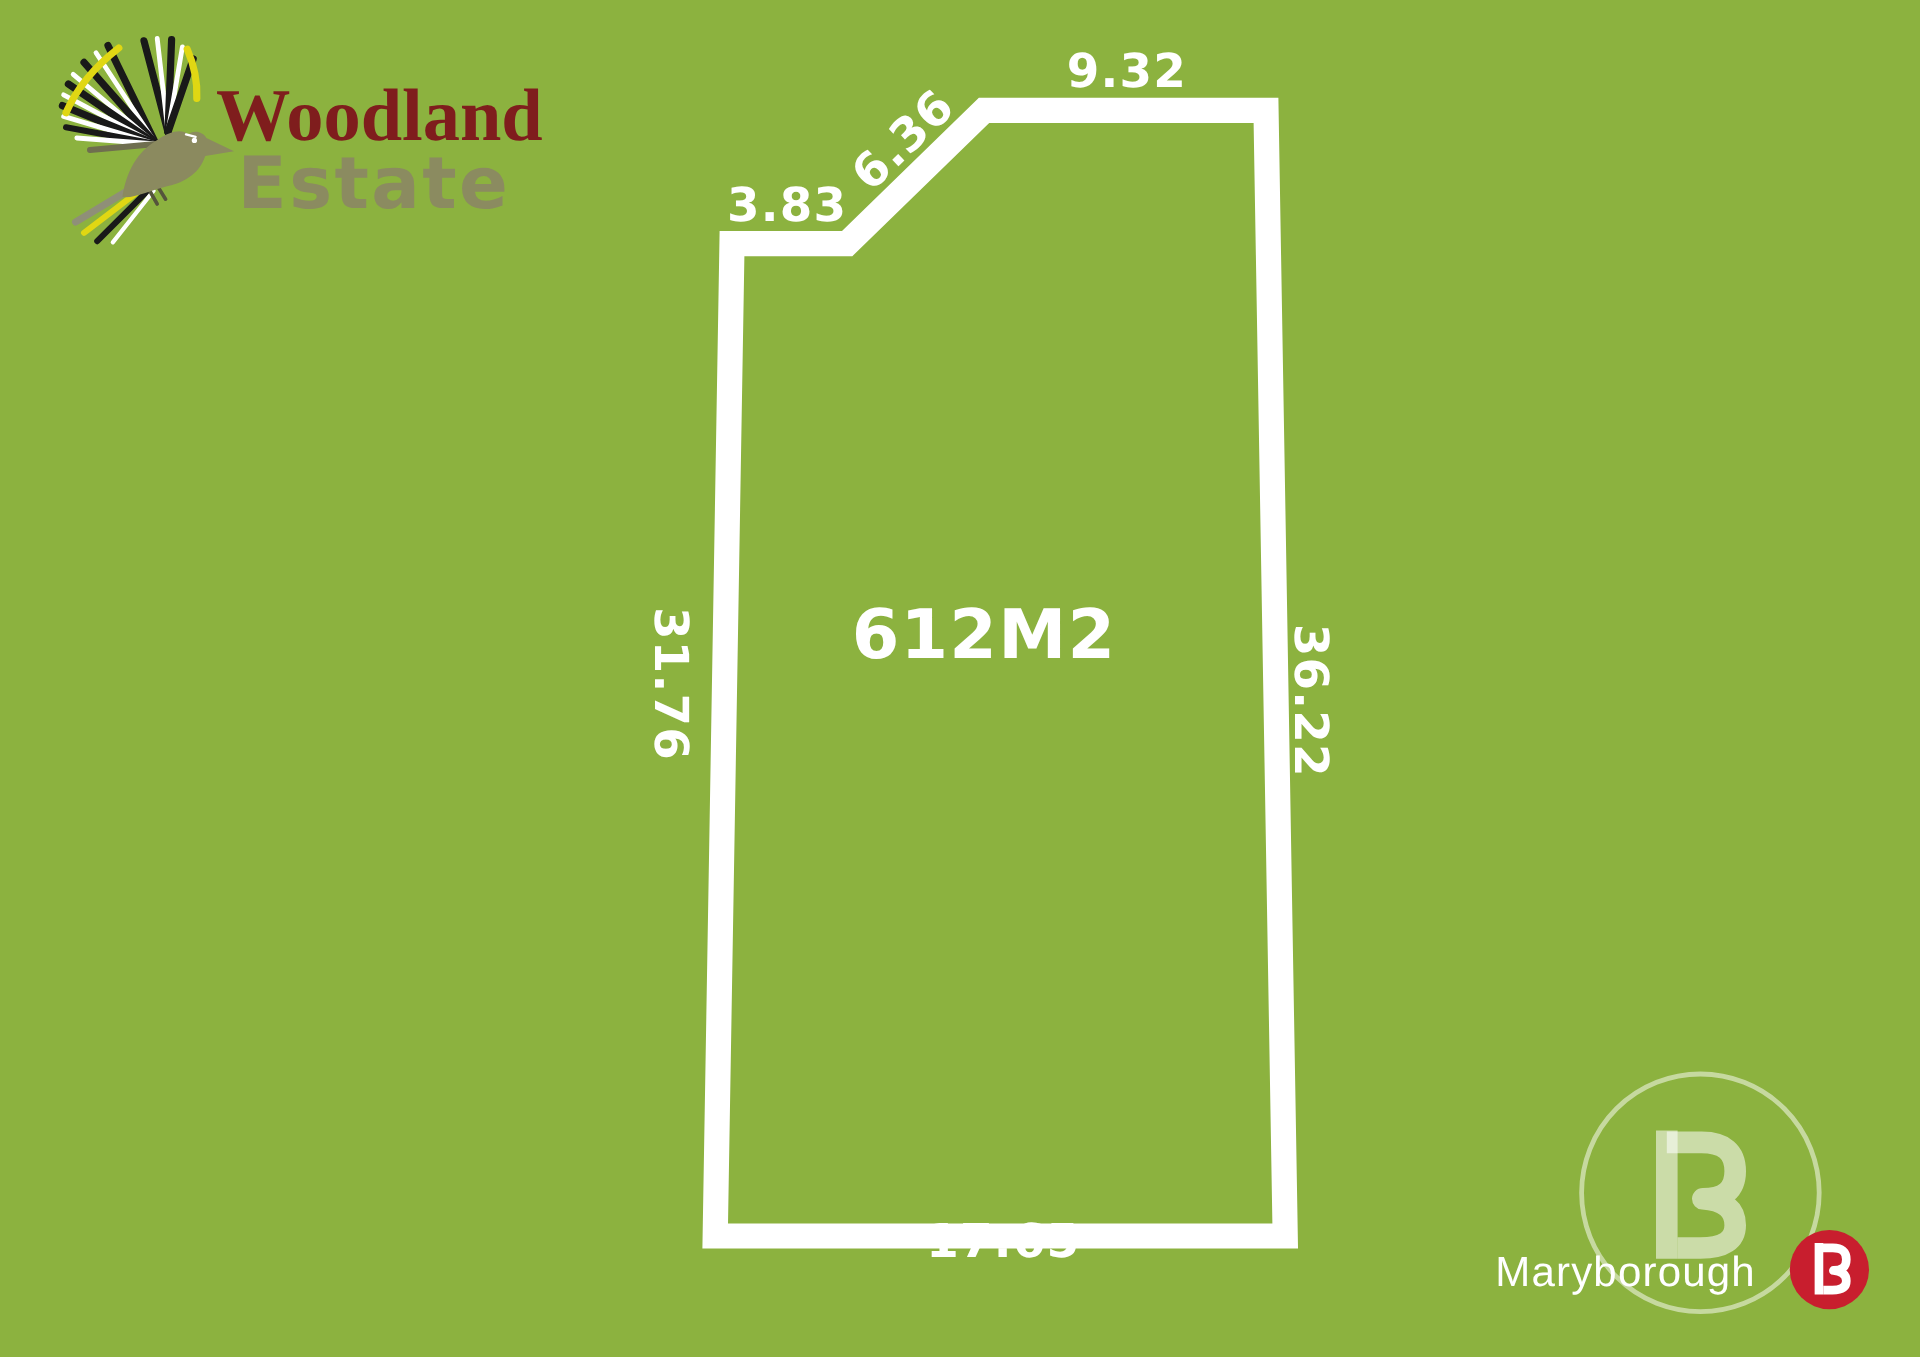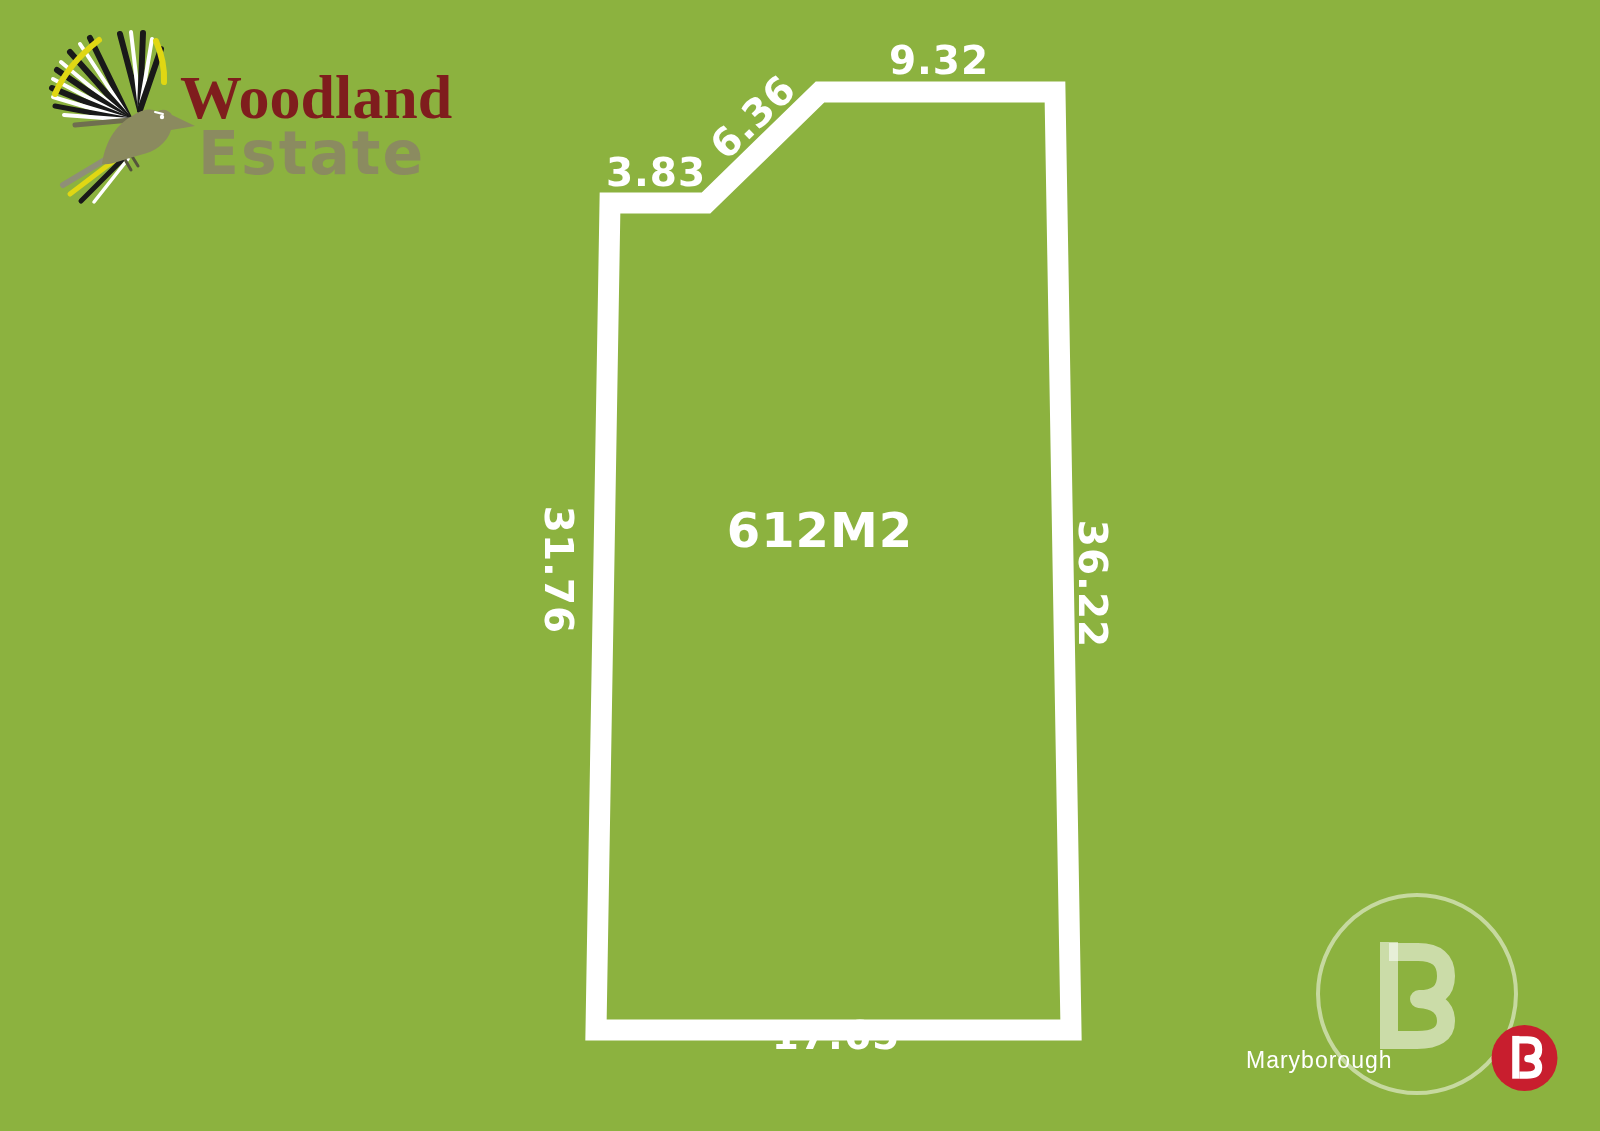--- a/index.html
+++ b/index.html
@@ -42,30 +42,30 @@
   .dim-diagonal{left:753px;top:117px;transform:translate(-50%,-50%) rotate(-44deg);}
   .dim-upper-left{left:656px;top:172px;text-align:right;}
   .dim-left{left:558px;top:570px;transform:translate(-50%,-50%) rotate(90deg);}
   .dim-right{left:1092px;top:584px;transform:translate(-50%,-50%) rotate(90deg);}
   .dim-bottom{left:836px;top:1001px;margin-top:34px;}
 
   .area-label{
     position:absolute;left:820px;top:530px;
     transform:translate(-50%,-50%);
     text-align:center;color:#ffffff;
-    font-weight:800;font-size:48px;line-height:71px;
+    font-weight:800;font-size:57px;line-height:71px;
     letter-spacing:1px;white-space:nowrap;
   }
 
   
   .agency-svg{position:absolute;left:1300px;top:880px;width:300px;height:251px;}
   .agency-name{
     position:absolute;left:1246px;top:1043px;
     font-family:"Liberation Sans", sans-serif;
-    font-weight:400;font-size:23px;line-height:35px;
+    font-weight:400;font-size:35px;line-height:35px;
     color:#ffffff;letter-spacing:1px;white-space:nowrap;
   }
 </style>
 </head>
 <body>
 
 <div class="stage">
 
   <svg class="lot-svg" viewBox="0 0 1600 1131" aria-hidden="true">
     <path d="M 610,203 L 706,203 L 820,92 L 1055,92 L 1071,1030 L 596,1030 Z" fill="none" stroke="#ffffff" stroke-width="21" stroke-linejoin="miter"></path>

